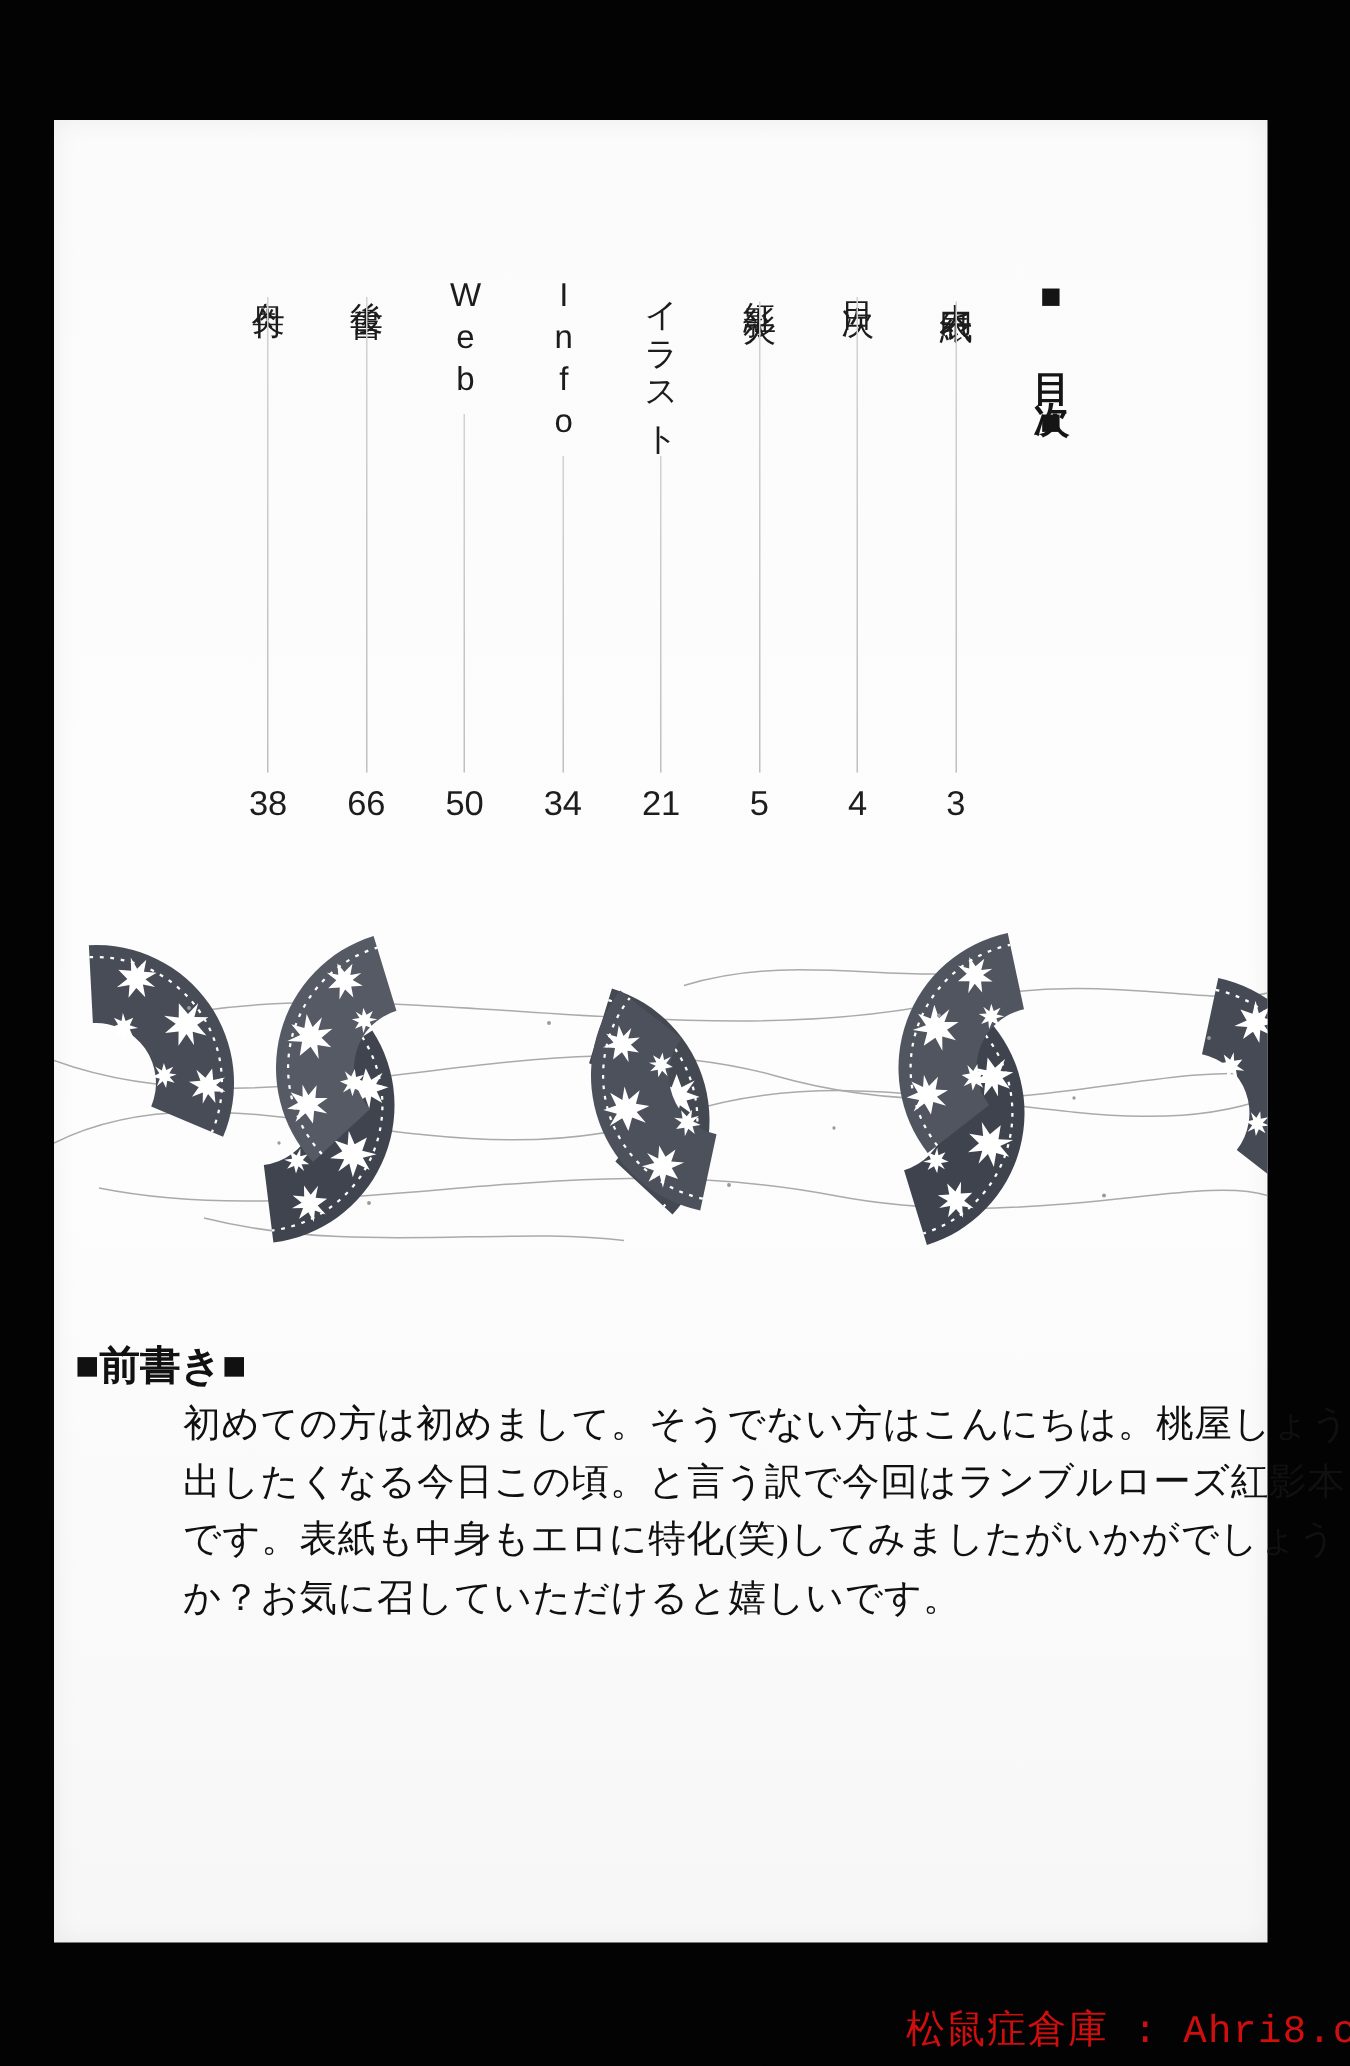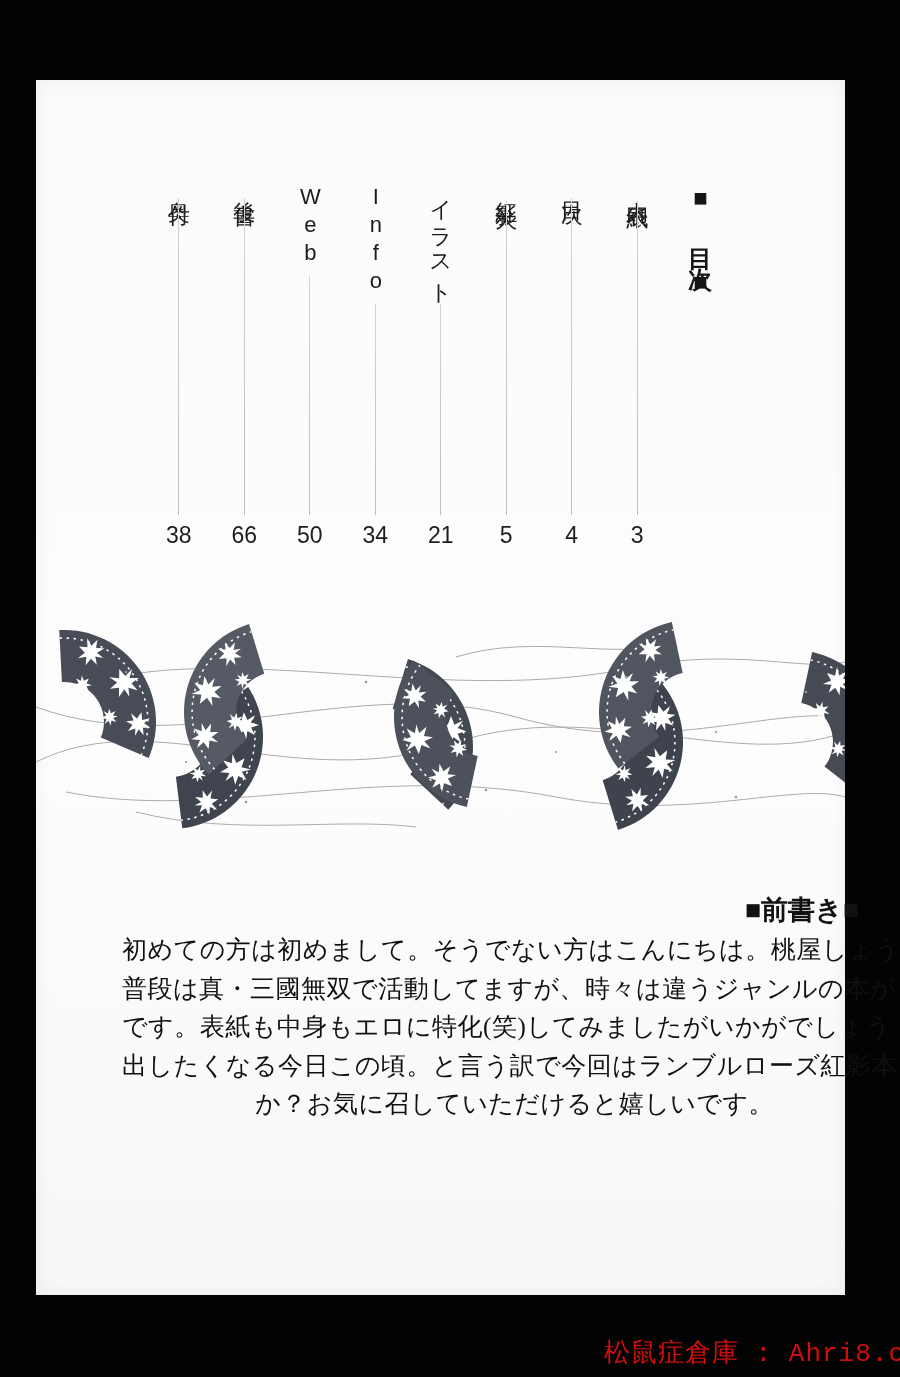--- a/index.html
+++ b/index.html
@@ -85,36 +85,35 @@
     width: 809px;
     height: 230px;
   }
 
   
   .preface-header {
     position: absolute;
     left: 0;
     top: 812px;
     width: 100%;
-    text-align: right;
+    text-align: left;
     transform: translateX(14px);
     font-family: Liberation Serif, serif;
     font-weight: 700;
     font-size: 27px;
     color: #111;
   }
   .preface-body {
     position: absolute;
     left: 86px;
     top: 851px;
     width: 652px;
     font-family: "Liberation Serif", "DejaVu Serif", serif;
     font-size: 25px;
     color: #101010;
-    text-align: right;
   }
   .preface-line {
     height: 38.6px;
     line-height: 38.6px;
     white-space: nowrap;
     letter-spacing: 0.5px;
   }
 
   
   .watermark {
@@ -223,21 +222,20 @@
         <circle cx="770" cy="80" r="1.3"></circle>
           <circle cx="150" cy="150" r="1.1"></circle>
         <circle cx="520" cy="140" r="1.1"></circle>
           <circle cx="680" cy="120" r="1.1"></circle>
       </g>
     </svg>
 
     <div class="preface-header">■前書き■</div>
     <div class="preface-body">
       <div class="preface-line">初めての方は初めまして。そうでない方はこんにちは。桃屋しょう</div>
-      <div class="preface-line">普段は真・三國無双で活動してますが、時々は違うジャンルの本が</div>
+      <div class="preface-line">出したくなる今日この頃。と言う訳で今回はランブルローズ紅影本</div>
       <div class="preface-line">です。表紙も中身もエロに特化(笑)してみましたがいかがでしょう</div>
-      <div class="preface-line">出したくなる今日この頃。と言う訳で今回はランブルローズ紅影本</div>
       <div class="preface-line">か？お気に召していただけると嬉しいです。</div>
     </div>
   </div>
 
   <div class="watermark">松鼠症倉庫 : Ahri8.com</div>
 </div>
 
 </body></html>

